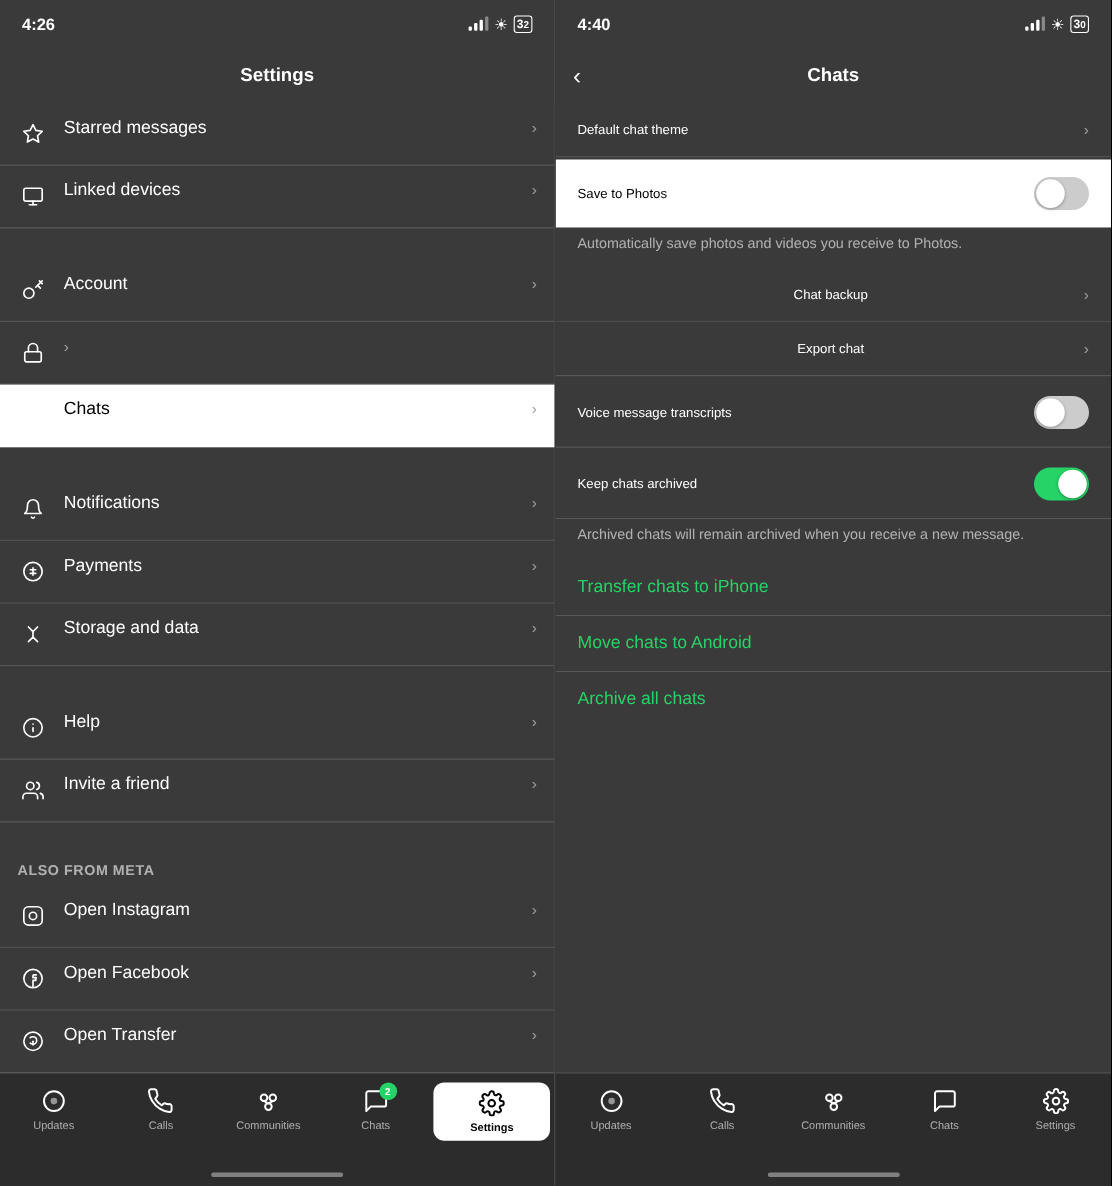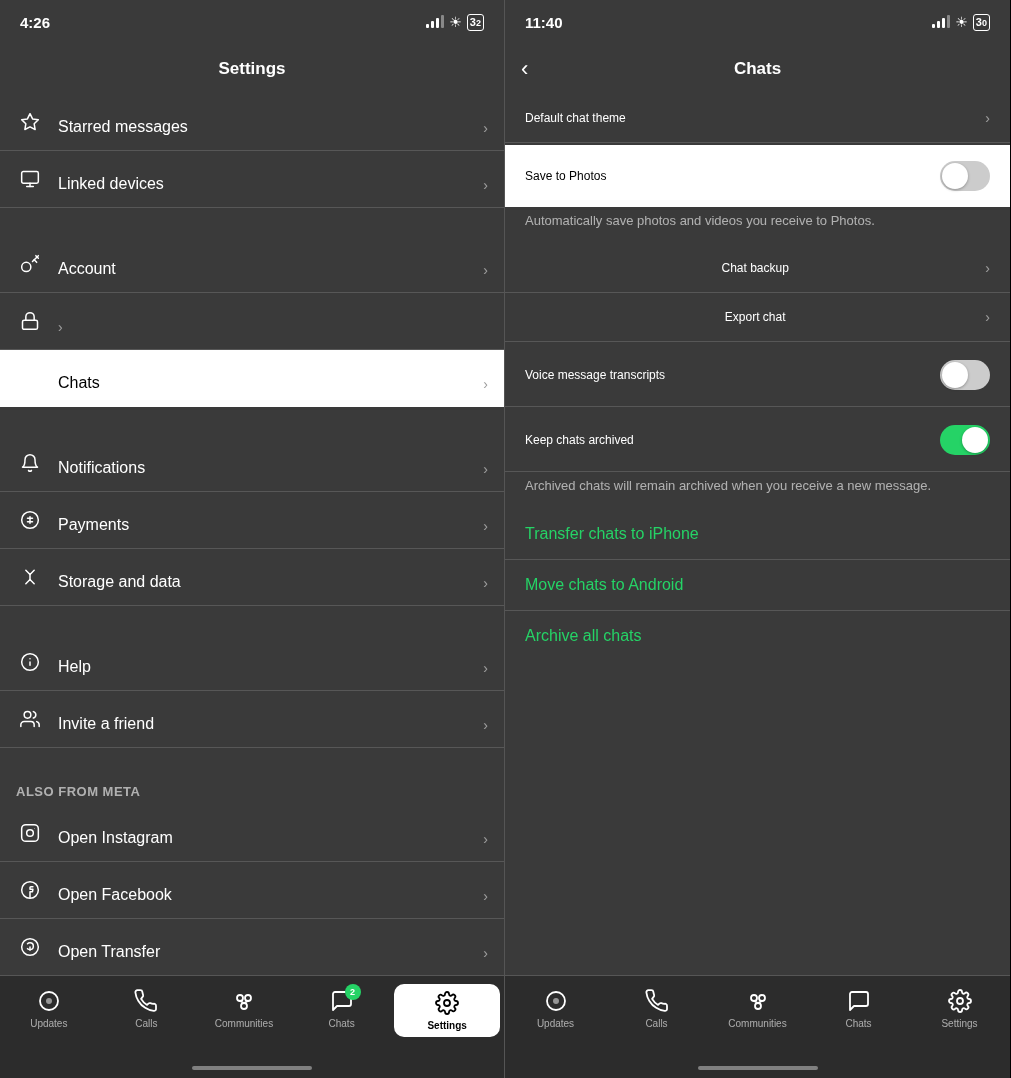--- a/index.html
+++ b/index.html
@@ -94,21 +94,21 @@
     }
     .list-container::-webkit-scrollbar { display: none; }
 
     
     .menu-section {
       background: #3a3a3a;
       margin-bottom: 0;
     }
     .menu-item {
       display: flex;
-      align-items: flex-end;
+      align-items: flex-start;
       padding: 14px 16px;
       border-bottom: 0.5px solid rgba(255,255,255,0.15);
       position: relative;
       cursor: pointer;
     }
     .menu-item.highlighted {
       background: #fff;
     }
     .menu-item.highlighted .menu-item-label {
       color: #000;
@@ -584,21 +584,21 @@
     </div>
   </div>
   <div class="home-indicator">
     <div class="home-bar"></div>
   </div>
 </div>
 
 <div class="phone-panel right-panel">
 
   <div class="status-bar">
-    <span class="status-time">11:40</span>
+    <span class="status-time">4:40</span>
     <div class="status-icons">
       <div class="signal-bars">
         <div class="signal-bar" style="height:4px"></div>
         <div class="signal-bar" style="height:7px"></div>
         <div class="signal-bar" style="height:10px"></div>
         <div class="signal-bar" style="height:13px; opacity:0.4"></div>
       </div>
       <span class="wifi-icon">☀</span>
       <div class="battery-3n">3<span style="font-size:9px">0</span></div>
     </div>

